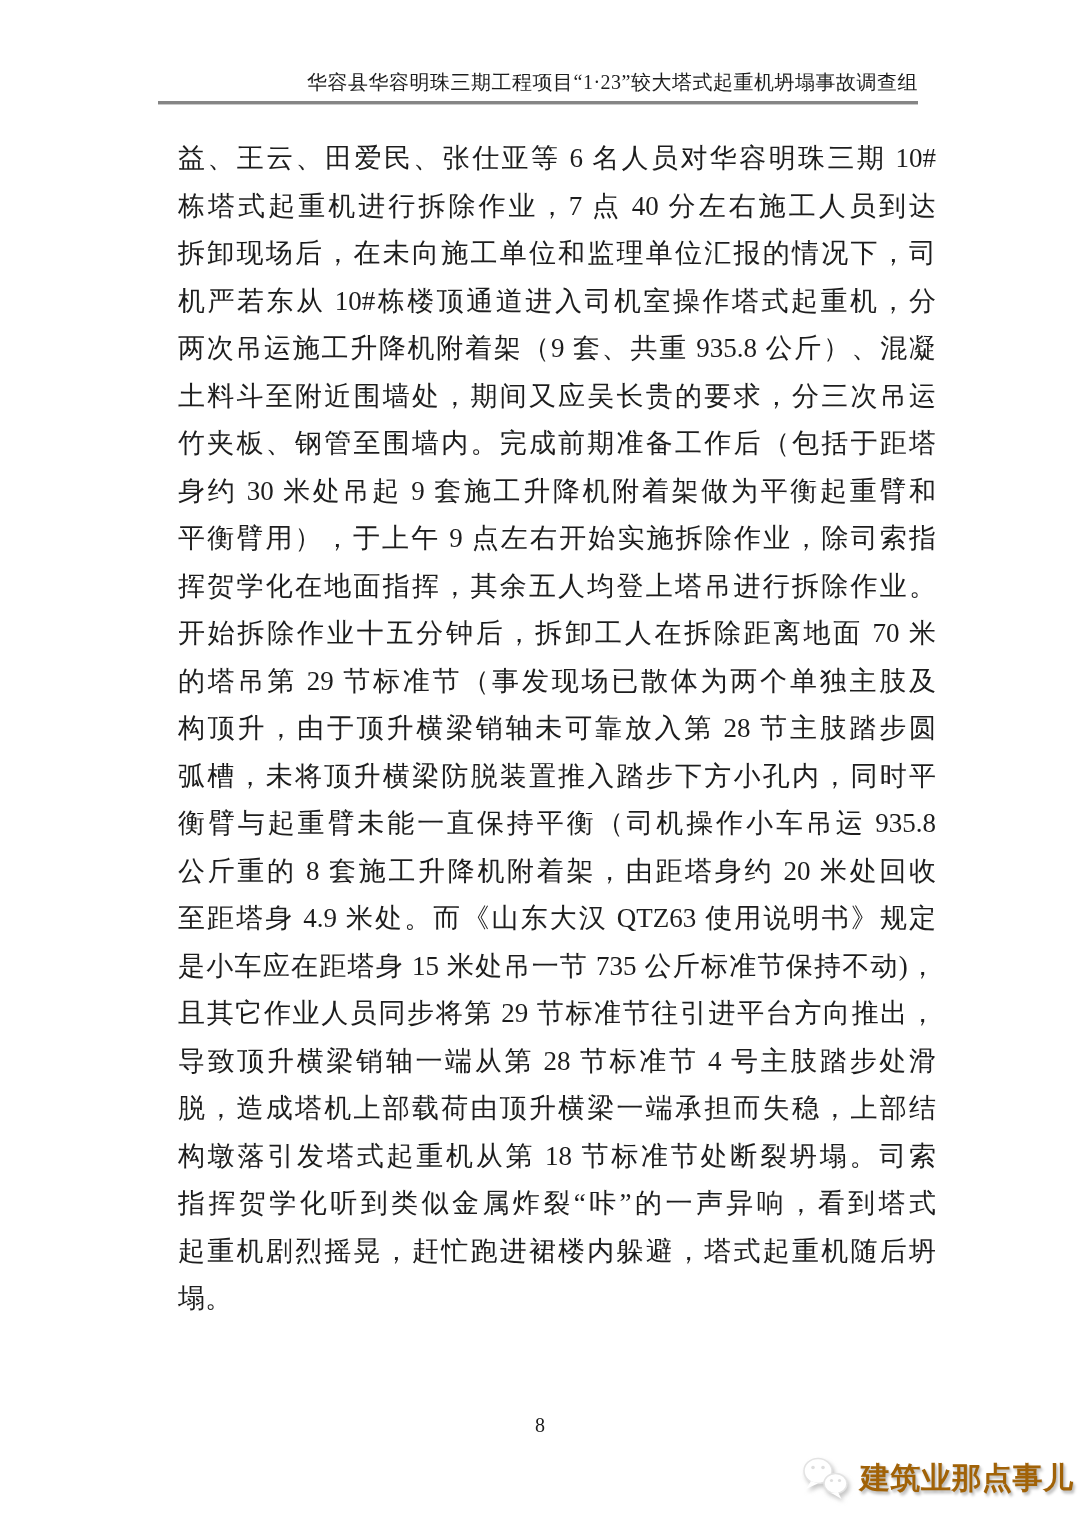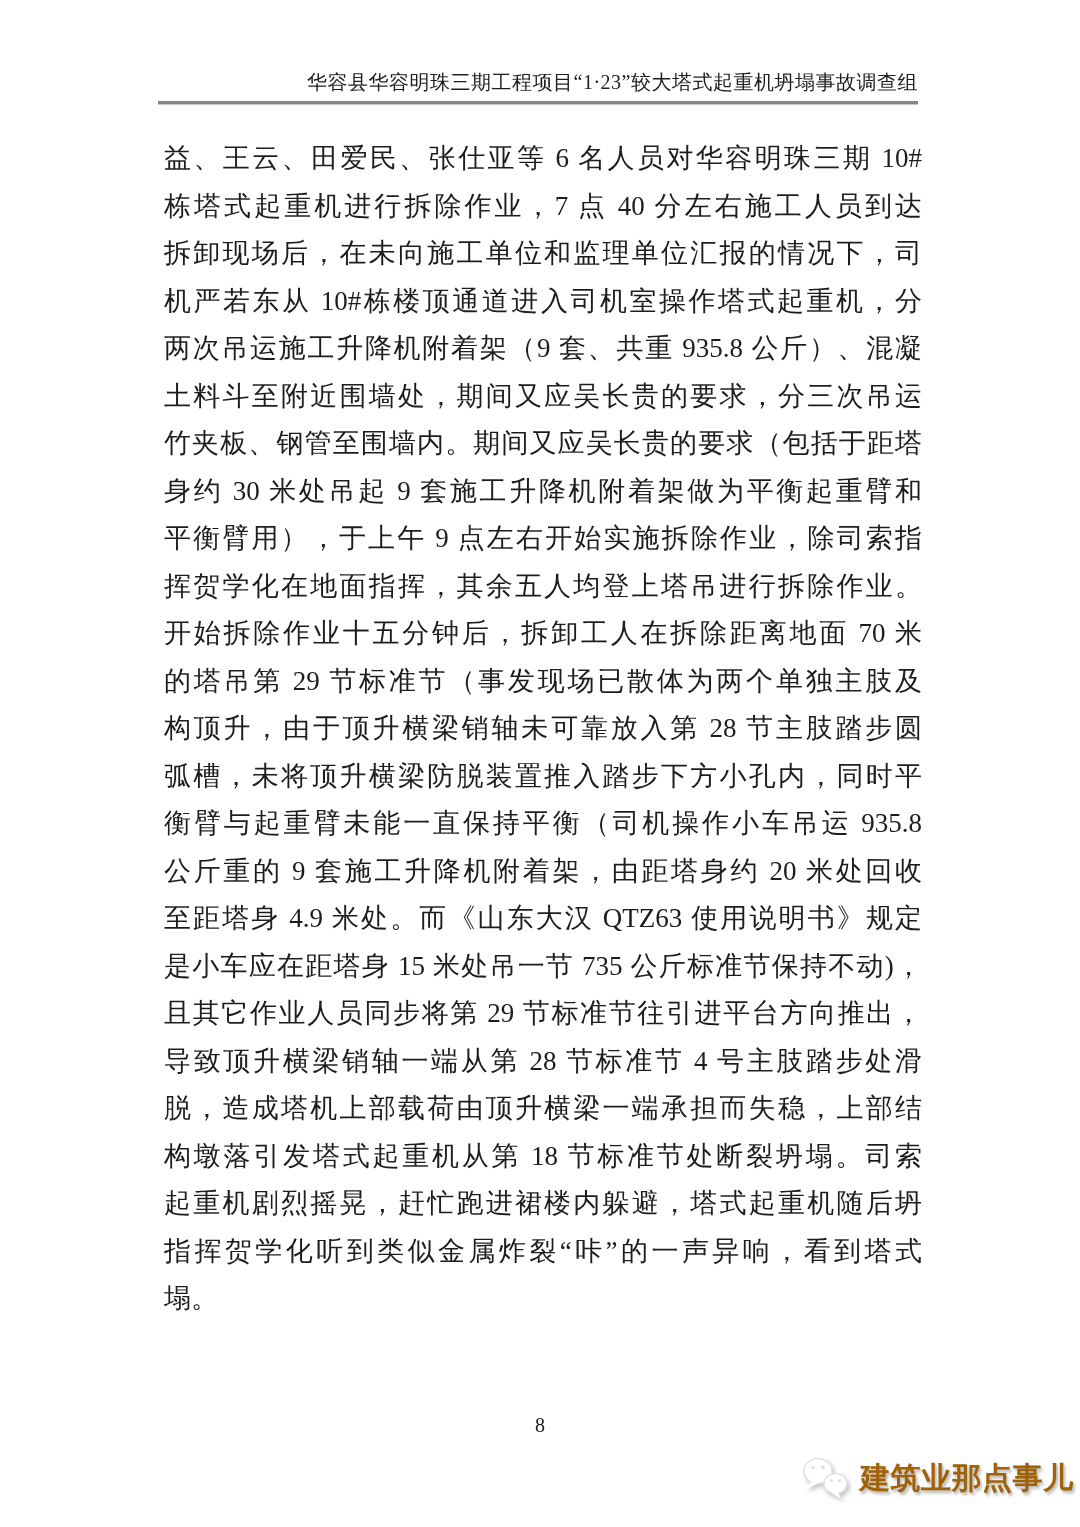--- a/index.html
+++ b/index.html
@@ -31,21 +31,21 @@
     position: absolute;
     left: 158px;
     top: 101px;
     width: 760px;
     height: 0;
     border-top: 3px solid var(--header-rule, #858585);
     box-shadow: 0 1px 0 #c9c9c9;
   }
   .body-text {
     position: absolute;
-    left: 164px;
+    left: 178px;
     top: 135px;
     width: 758px;
     font-size: 27px;
     line-height: 47.5px;
     color: var(--body-text, #1d1d1d);
   }
   .line {
     text-align: justify;
     text-align-last: justify;
   }
@@ -92,38 +92,38 @@
 
   <div class="header-rule"></div>
 
   <div class="body-text">
       <div class="line">益、王云、田爱民、张仕亚等 6 名人员对华容明珠三期 10#</div>
       <div class="line">栋塔式起重机进行拆除作业，7 点 40 分左右施工人员到达</div>
       <div class="line">拆卸现场后，在未向施工单位和监理单位汇报的情况下，司</div>
       <div class="line">机严若东从 10#栋楼顶通道进入司机室操作塔式起重机，分</div>
       <div class="line">两次吊运施工升降机附着架（9 套、共重 935.8 公斤）、混凝</div>
       <div class="line">土料斗至附近围墙处，期间又应吴长贵的要求，分三次吊运</div>
-      <div class="line">竹夹板、钢管至围墙内。期间又应吴长贵的要求（包括于距塔</div>
+      <div class="line">竹夹板、钢管至围墙内。完成前期准备工作后（包括于距塔</div>
       <div class="line">身约 30 米处吊起 9 套施工升降机附着架做为平衡起重臂和</div>
       <div class="line">平衡臂用），于上午 9 点左右开始实施拆除作业，除司索指</div>
       <div class="line">挥贺学化在地面指挥，其余五人均登上塔吊进行拆除作业。</div>
       <div class="line">开始拆除作业十五分钟后，拆卸工人在拆除距离地面 70 米</div>
       <div class="line">的塔吊第 29 节标准节（事发现场已散体为两个单独主肢及</div>
       <div class="line">构顶升，由于顶升横梁销轴未可靠放入第 28 节主肢踏步圆</div>
       <div class="line">弧槽，未将顶升横梁防脱装置推入踏步下方小孔内，同时平</div>
       <div class="line">衡臂与起重臂未能一直保持平衡（司机操作小车吊运 935.8</div>
-      <div class="line">公斤重的 9 套施工升降机附着架，由距塔身约 20 米处回收</div>
+      <div class="line">公斤重的 8 套施工升降机附着架，由距塔身约 20 米处回收</div>
       <div class="line">至距塔身 4.9 米处。而《山东大汉 QTZ63 使用说明书》规定</div>
       <div class="line">是小车应在距塔身 15 米处吊一节 735 公斤标准节保持不动)，</div>
       <div class="line">且其它作业人员同步将第 29 节标准节往引进平台方向推出，</div>
       <div class="line">导致顶升横梁销轴一端从第 28 节标准节 4 号主肢踏步处滑</div>
       <div class="line">脱，造成塔机上部载荷由顶升横梁一端承担而失稳，上部结</div>
       <div class="line">构墩落引发塔式起重机从第 18 节标准节处断裂坍塌。司索</div>
+      <div class="line">指挥贺学化听到类似金属炸裂“咔”的一声异响，看到塔式</div>
       <div class="line">起重机剧烈摇晃，赶忙跑进裙楼内躲避，塔式起重机随后坍</div>
-      <div class="line">指挥贺学化听到类似金属炸裂“咔”的一声异响，看到塔式</div>
       <div class="line last">塌。</div>
     </div>
 
   <div class="page-number">8</div>
 
   <div class="watermark">
     <svg class="watermark-icon" width="50" height="44" viewBox="0 0 50 44">
       <g fill="#ffffff" stroke="#e3e3e3" stroke-width="1.5">
         <ellipse cx="17" cy="15" rx="14" ry="12.5"></ellipse>
         <path d="M10 25 L5 33 L17 27.4 Z" stroke="none"></path>

